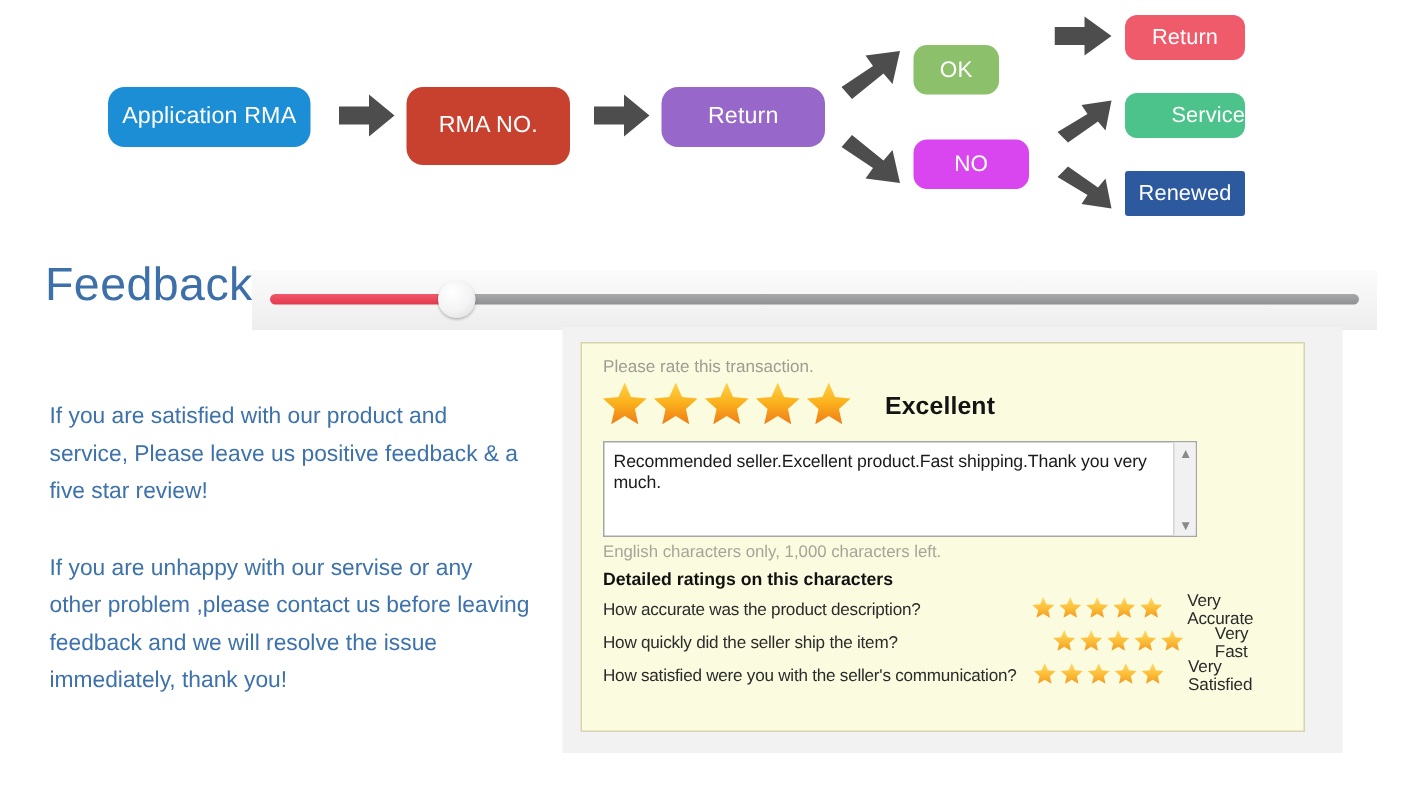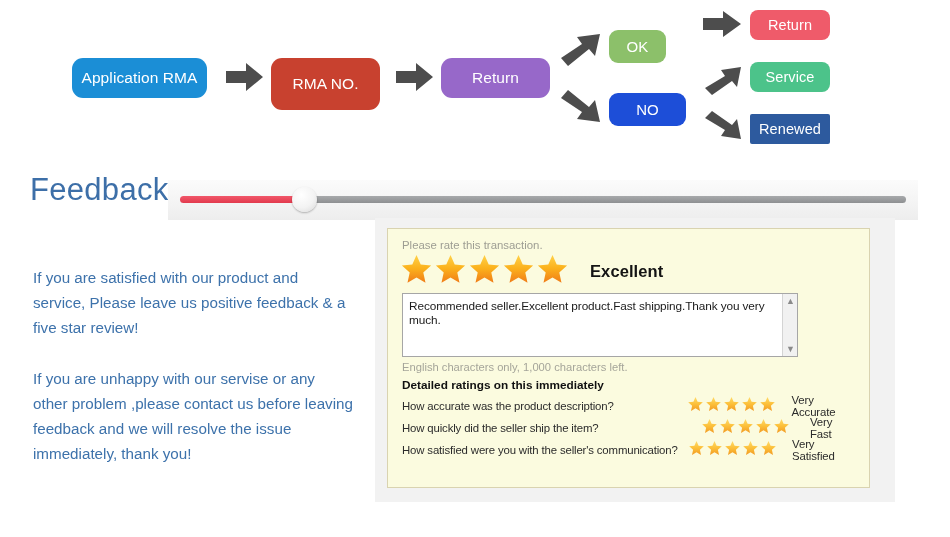--- a/index.html
+++ b/index.html
@@ -31,23 +31,23 @@
     border-radius: 9px;
     font-weight: 400;
     letter-spacing: .1px;
     white-space: nowrap;
     box-sizing: border-box;
   }
   .fb-app      { left: 72px;  top: 58px;  width: 135px; height: 40px; background:#1b8ed6; font-size: 15.5px; border-radius: 11px;}
   .fb-rmano    { left: 271px; top: 58px;  width: 109px; height: 52px; background:#c8412f; font-size: 15.5px; border-radius: 11px; align-items: center;}
   .fb-return   { left: 441px; top: 58px;  width: 109px; height: 40px; background:#9768c9; font-size: 15.5px; border-radius: 11px;}
   .fb-ok       { left: 609px; top: 30px;  width: 57px;  height: 33px; background:#8cc06a; font-size: 15px;}
-  .fb-no       { left: 609px; top: 93px;  width: 77px;  height: 33px; background:#1d4ed8; font-size: 15px;}
+  .fb-no       { left: 609px; top: 93px;  width: 77px;  height: 33px; background:#d946ef; font-size: 15px;}
   .fb-return2  { left: 750px; top: 10px;  width: 80px;  height: 30px; background:#ef5b6a; font-size: 14.5px; border-radius: 8px;}
-  .fb-service  { left: 750px; top: 62px;  width: 80px;  height: 30px; background:#4cc38a; font-size: 14.5px; border-radius: 8px;}
+  .fb-service  { left: 750px; top: 62px;  width: 80px;  height: 30px; background:#4cc38a; font-size: 14.5px; border-radius: 8px; justify-content: flex-end;}
   .fb-renewed  { left: 750px; top: 114px; width: 80px;  height: 30px; background:#2d5a9e; font-size: 14.5px; border-radius: 2px;}
 
   .arrow-wrap { position: absolute; }
   .a1 { left: 226px; top: 60px; }
   .a2 { left: 396px; top: 60px; }
   .a3 { left: 558px; top: 28px; }
   .a4 { left: 558px; top: 88px; }
   .a5 { left: 703px; top: 8px;  }
   .a6 { left: 703px; top: 62px; }
   .a7 { left: 703px; top: 110px;}
@@ -339,21 +339,21 @@
     <div id="review-textarea">
       <div id="review-text">Recommended seller.Excellent product.Fast shipping.Thank you very much.</div>
       <div class="ta-scroll">
         <div class="ta-arrow up">▲</div>
         <div class="ta-arrow down">▼</div>
       </div>
     </div>
 
     <div class="chars-left">English characters only, 1,000 characters left.</div>
 
-    <div class="detailed-title">Detailed ratings on this immediately</div>
+    <div class="detailed-title">Detailed ratings on this characters</div>
 
     <div class="rating-row">
       <span class="rating-q">How accurate was the product description?</span>
       <span class="small-star-row">
         <span><svg width="17" height="16" viewBox="0 0 32 32">
               <defs>
                 <linearGradient id="sg1" x1="0" y1="0" x2="0" y2="1">
                   <stop offset="0%" stop-color="#ffdb6b"></stop>
                   <stop offset="50%" stop-color="#fcc03a"></stop>
                   <stop offset="100%" stop-color="#f29a22"></stop>

